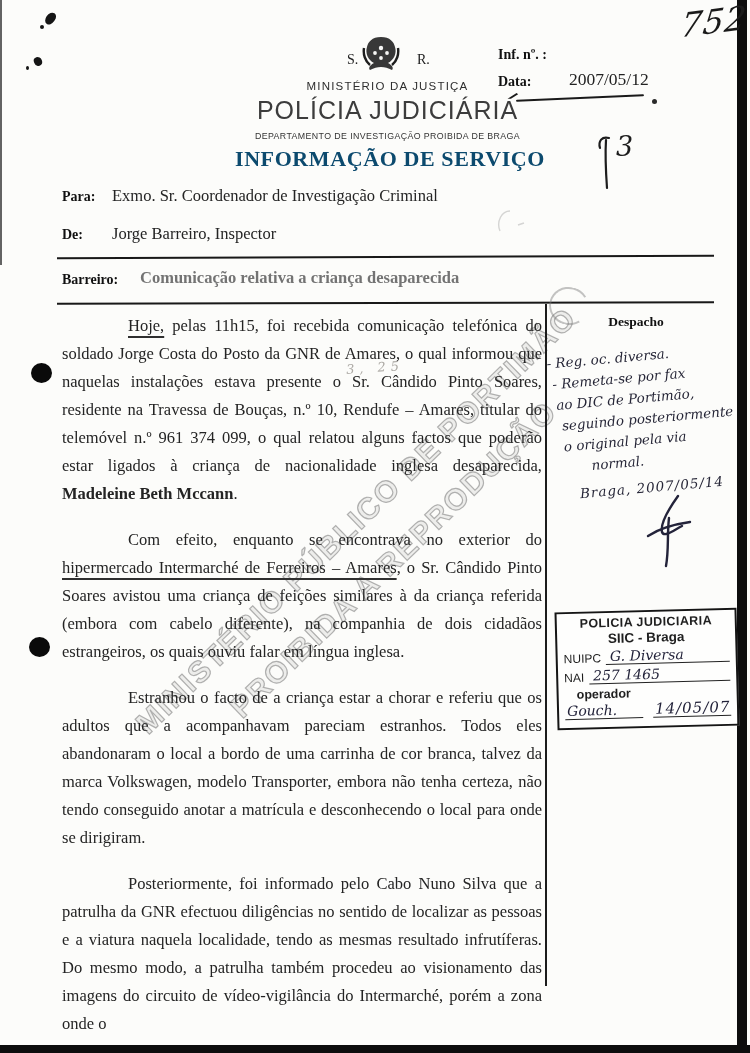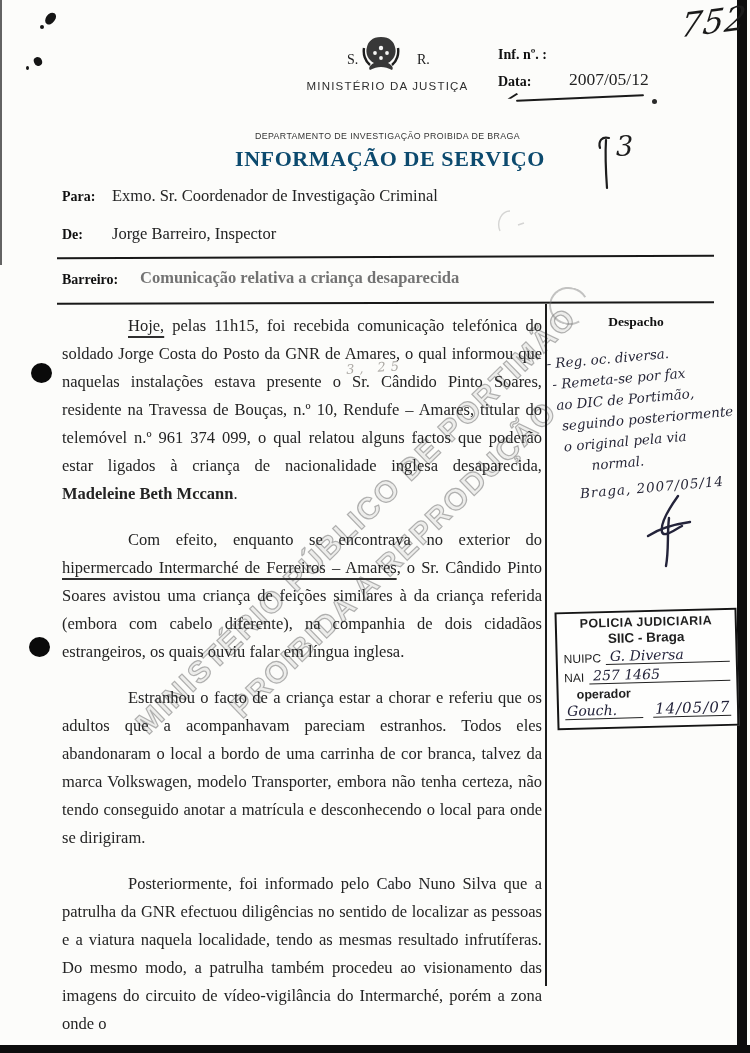--- a/index.html
+++ b/index.html
@@ -166,20 +166,21 @@
     <path d="M2 14 C1 20 3 27 8 31" stroke="#1d1d1d" stroke-width="2.4" fill="none"></path>
     <path d="M36 14 C37 20 35 27 30 31" stroke="#1d1d1d" stroke-width="2.4" fill="none"></path>
     <circle cx="19" cy="14" r="2.2" fill="#f6f6f4"></circle>
     <circle cx="13" cy="19" r="1.9" fill="#f6f6f4"></circle>
     <circle cx="25" cy="19" r="1.9" fill="#f6f6f4"></circle>
     <circle cx="19" cy="24" r="1.9" fill="#f6f6f4"></circle>
   </svg>
   <span class="abs sr sr-right">R.</span>
 
   <div class="abs ministry">MINISTÉRIO DA JUSTIÇA</div>
+  <div class="abs org">POLÍCIA JUDICIÁRIA</div>
   <div class="abs dept">DEPARTAMENTO DE INVESTIGAÇÃO PROIBIDA DE BRAGA</div>
   <div class="abs doctype">INFORMAÇÃO DE SERVIÇO</div>
 
   <div class="abs inf-label">Inf. nº. :</div>
   <div class="abs data-label">Data:</div>
   <div class="abs data-value">2007/05/12</div>
   <div class="abs date-underline"></div>
   <div class="abs date-arrow"></div>
   <div class="abs date-dot"></div>
 

